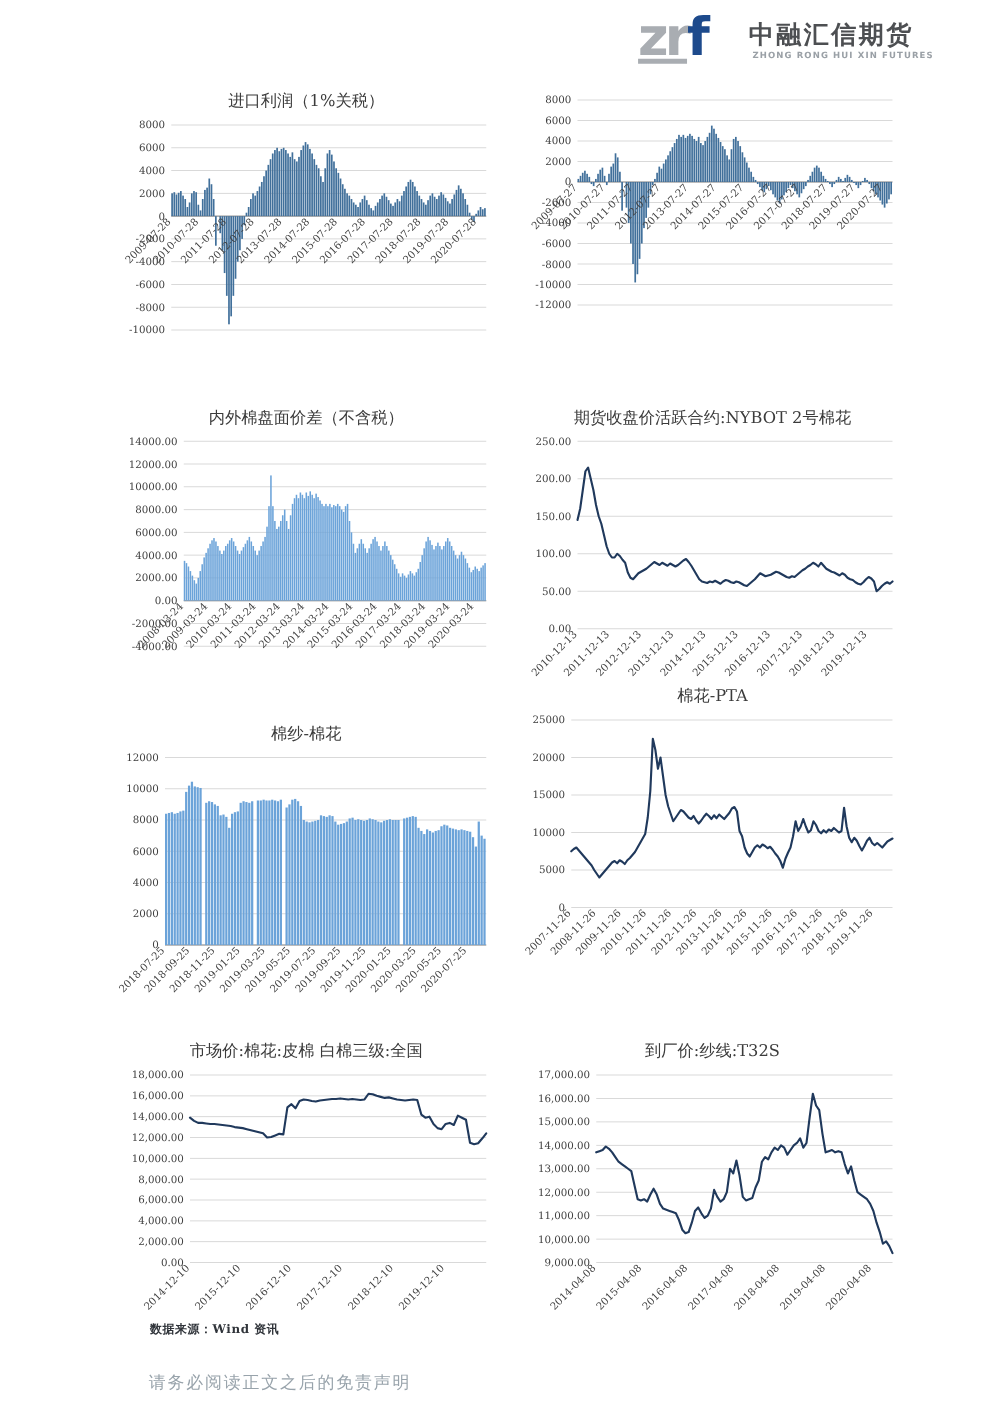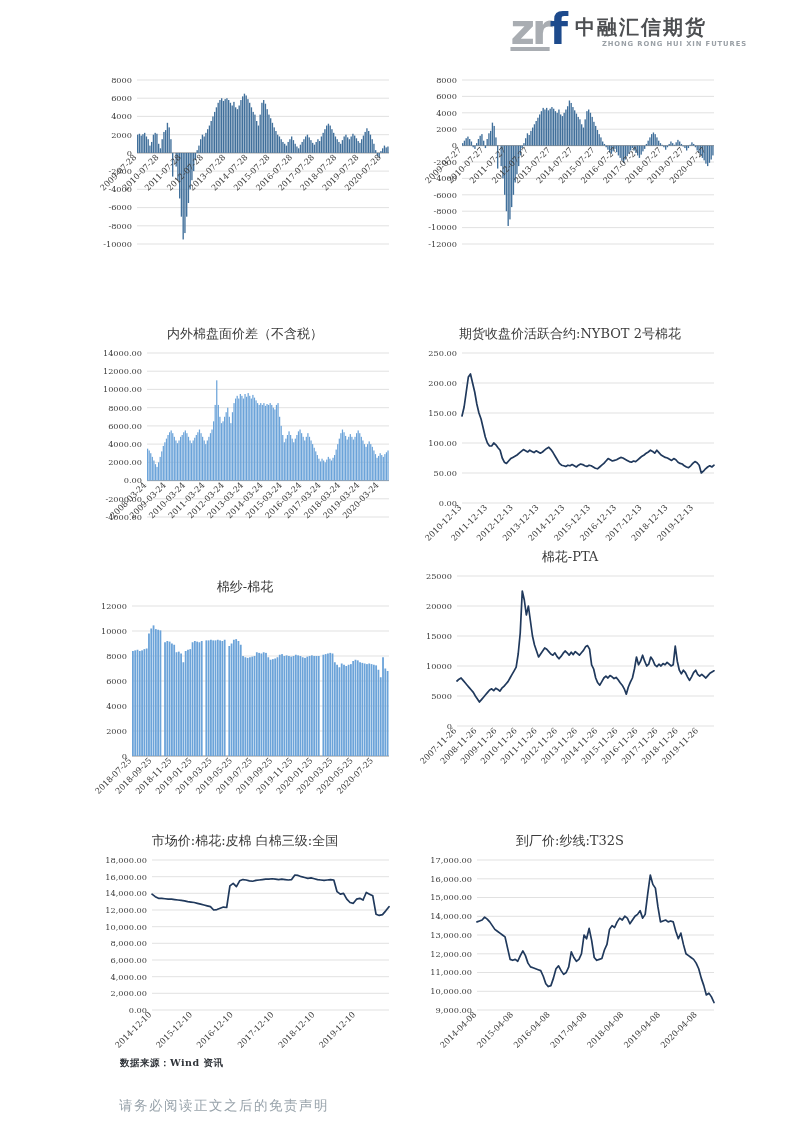--- a/index.html
+++ b/index.html
@@ -3,21 +3,21 @@
 <meta charset="utf-8">
 <style>
   html,body{margin:0;padding:0;background:#fff;}
   body{width:793px;height:1122px;position:relative;font-family:"DejaVu Serif","Liberation Serif",serif;}
   
   .logo{position:absolute;top:12px;right:46px;display:flex;align-items:flex-start;}
   .logo-zrf{font-family:"DejaVu Sans","Liberation Sans",sans-serif;font-weight:bold;font-size:42px;line-height:36px;letter-spacing:-3px;}
   .logo-zr{color:#a9adb2;text-decoration:underline;}
   .logo-f{color:#1d4a8c;}
   .logo-textwrap{margin-left:10px;padding-top:4px;}
-  .logo-cn{font-size:20px;font-weight:bold;color:#4d4f52;letter-spacing:2px;line-height:22px;font-family:"DejaVu Sans","Liberation Sans",sans-serif;}
+  .logo-cn{font-size:20px;font-weight:bold;color:#4d4f52;letter-spacing:2px;line-height:22px;font-family:"DejaVu Sans","Liberation Sans",sans-serif;margin-left:24px;}
   .logo-en{font-size:6.8px;color:#9aa0a6;letter-spacing:0.9px;margin-top:2px;font-family:"DejaVu Sans","Liberation Sans",sans-serif;font-weight:bold;margin-left:27px;}
   
   .chart{position:absolute;width:300px;height:252px;}
   .chart-title{text-align:center;font-size:13px;color:#3b3b3b;height:20px;white-space:nowrap;}
   .plot{width:300px;height:232px;}
   .plot svg{display:block;}
   .plot text{font-size:8.2px;fill:#404040;font-family:"DejaVu Serif","Liberation Serif",serif;}
   
   .footer-source{position:absolute;left:120px;top:1057px;font-size:9.5px;font-weight:bold;color:#30343a;letter-spacing:0.5px;}
   .footer-disclaimer{position:absolute;left:119px;top:1097px;font-size:13.5px;color:#98a3ab;letter-spacing:1.5px;}
@@ -27,20 +27,21 @@
 
 <div class="logo">
   <div class="logo-zrf"><span class="logo-zr">zr</span><span class="logo-f">f</span></div>
   <div class="logo-textwrap">
     <div class="logo-cn">中融汇信期货</div>
     <div class="logo-en">ZHONG RONG HUI XIN FUTURES</div>
   </div>
 </div>
 
 <div class="chart" style="left:95px;top:72px;">
+  <div class="chart-title">进口利润（1%关税）</div>
   <div class="plot">
       <svg width="300" height="232" viewBox="0 0 300 232" xmlns="http://www.w3.org/2000/svg">
         <line x1="42" y1="8.0" x2="294" y2="8.0" stroke="#d9d9d9" stroke-width="0.8"></line>
         <text x="37" y="10.8" text-anchor="end">8000</text>
         <line x1="42" y1="26.2" x2="294" y2="26.2" stroke="#d9d9d9" stroke-width="0.8"></line>
         <text x="37" y="29.0" text-anchor="end">6000</text>
         <line x1="42" y1="44.4" x2="294" y2="44.4" stroke="#d9d9d9" stroke-width="0.8"></line>
         <text x="37" y="47.2" text-anchor="end">4000</text>
         <line x1="42" y1="62.7" x2="294" y2="62.7" stroke="#d9d9d9" stroke-width="0.8"></line>
         <text x="37" y="65.5" text-anchor="end">2000</text>

